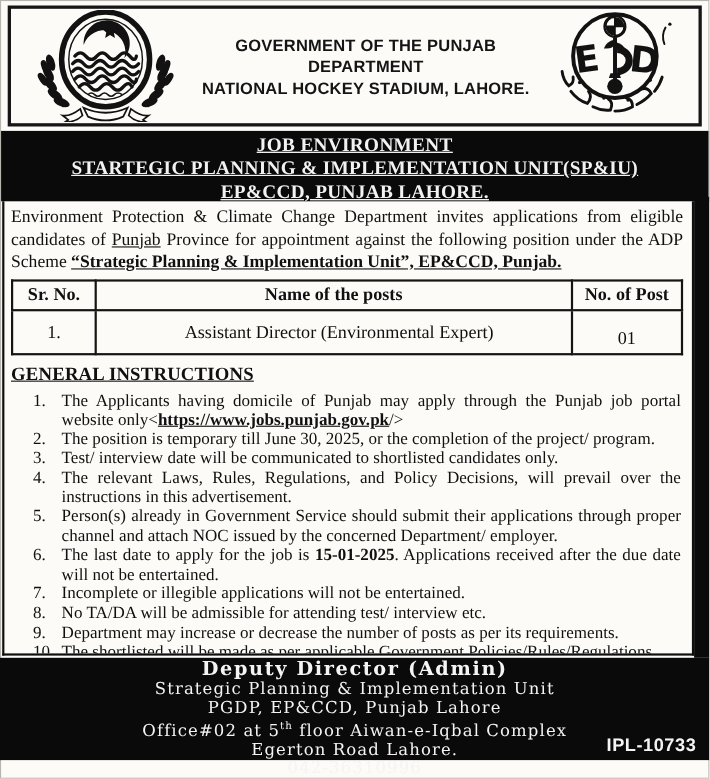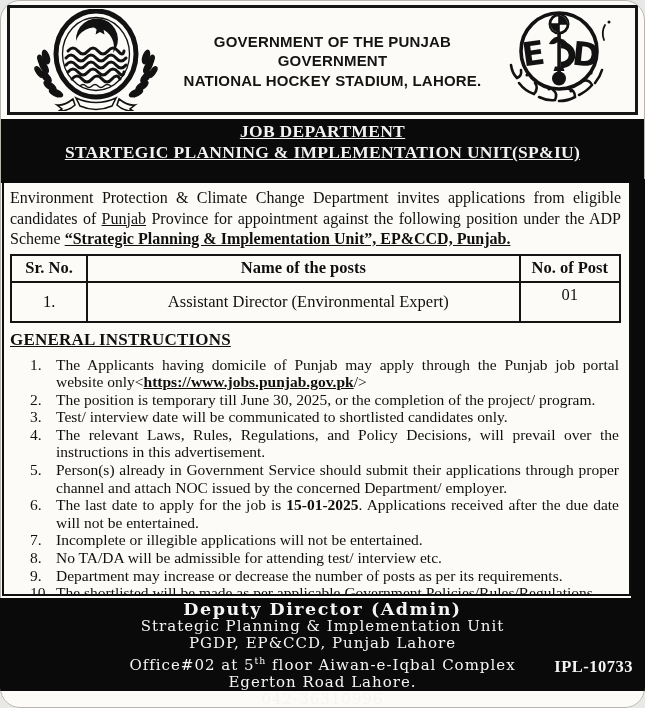--- a/index.html
+++ b/index.html
@@ -1,20 +1,20 @@
 <!DOCTYPE html>
 <html><head>
 <meta charset="utf-8">
 <style>
   * { margin:0; padding:0; box-sizing:border-box; }
   html,body { background:#e8e8e6; }
   .page {
     position:relative; width:645px; height:708px; background:#fcfbf8;
     font-family:"Liberation Serif", serif; color:#101010;
-    outline:1px solid #b8b5ae; outline-offset:-1px; overflow:hidden;border-radius:20px;
+    outline:1px solid #b8b5ae; outline-offset:-1px; overflow:hidden;
   }
   
   .header-box {
     margin:5px 7px 0 7px; height:110px; border:3px solid #161616;
     display:flex; align-items:center; background:#fcfbf8;
   }
   .logo-cell { flex:0 0 auto; display:flex; align-items:center; justify-content:center; }
   .header-text { flex:1 1 auto; text-align:center; padding-top:2px;
     font-family:"Liberation Sans", sans-serif; font-weight:bold;
     font-size:15px; line-height:19.5px; letter-spacing:0.2px; color:#141414; }
@@ -38,36 +38,36 @@
   }
   .intro { font-size:16px; line-height:20.5px; text-align:justify; margin:3px 0 4px; }
   
   table.posts { width:100%; border-collapse:collapse; margin:3px 0 4px; }
   table.posts th, table.posts td { border:2.5px solid #141414;margin-left:36px; }
   table.posts th { font-size:16.5px; height:27px; text-align:center; font-weight:bold; }
   table.posts td { font-size:16.5px; height:40px; }
   .col-sr { width:12.5%; } .col-name { width:71%; } .col-no { width:16.5%; }
   td.c { text-align:center; vertical-align:middle; }
   td.name { text-align:center; padding-left:10px; vertical-align:middle; }
-  td.top { text-align:center; vertical-align:top; padding-top:2px; }
+  td.top { text-align:center; vertical-align:top; padding-top:15px; }
   
   .gi-heading { font-size:17px; font-weight:bold; text-decoration:underline;
     margin:7px 0 6px; letter-spacing:0.2px; }
   .inst-row { display:grid; grid-template-columns:42px 1fr; column-gap:4px;
     font-size:15.5px; line-height:17.6px; }
   .inst-row .num { padding-left:20px; }
   .inst-row .txt { text-align:justify; padding-right:2px; }
   .seg-b { font-weight:bold; } .seg-u { text-decoration:underline;margin-top:29px; }
   
   .footer { position:relative; height:93px; background:#0a0a0a; color:#f4f4f4;
     text-align:center; padding-top:3px;
     font-family:"DejaVu Serif", serif; font-size:15px; line-height:17px; letter-spacing:1px; }
   .footer .fline:first-child { font-size:17.5px; font-weight:bold; letter-spacing:1.5px; }
   .footer sup { font-size:0.62em; vertical-align:super; }
-  .ref { position:absolute; right:12px; bottom:16px; font-family:Liberation Serif, serif;
+  .ref { position:absolute; right:12px; bottom:4px; font-family:Liberation Sans, sans-serif;
     font-weight:bold; font-size:16.5px; letter-spacing:0.5px; } 
 </style>
 </head>
 <body>
 
 <div class="page">
 
   <div class="header-box">
     <div class="logo-cell" style="width:170px;">
       <svg width="158" height="102" viewBox="0 0 158 102">
@@ -111,21 +111,21 @@
           </g>
 
           <path d="M57,90 q-9,7 -16,6 l5,4 -3,2 q10,0 16,-6 z" stroke-width="1.6"></path>
           <path d="M103,90 q9,7 16,6 l-5,4 3,2 q-10,0 -16,-6 z" stroke-width="1.6"></path>
           <path d="M60,89 q20,9 40,0 l-4,8 q-16,7 -32,0 z" stroke-width="1.6"></path>
         </g>
       </svg>
     </div>
     <div class="header-text">
       <div>GOVERNMENT OF THE PUNJAB</div>
-      <div>GOVERNMENT</div>
+      <div>DEPARTMENT</div>
       <div>NATIONAL HOCKEY STADIUM, LAHORE.</div>
     </div>
     <div class="logo-cell" style="width:150px;">
       <svg width="142" height="102" viewBox="0 0 142 102">
         <g fill="none" stroke="#121212">
           <circle cx="70" cy="42" r="38" stroke-width="3.6"></circle>
 
           <circle cx="70" cy="15" r="9.5" stroke-width="2"></circle>
           <path d="M70,15 L70,6.5 A8.5,8.5 0 0 1 78.5,15 Z" fill="#121212" stroke="none"></path>
           <path d="M70,15 L78.5,15 A8.5,8.5 0 0 1 70,23.5 Z" fill="none" stroke-width="1.6"></path>
@@ -152,22 +152,23 @@
             <circle cx="102" cy="64" r="1.6" fill="#121212" stroke="none"></circle>
             <path d="M116,16 q-4,7 -1,15" fill="none" stroke-width="1.8"></path>
             <circle cx="120" cy="13" r="1.5" fill="#121212" stroke="none"></circle>
           </g>
         </g>
       </svg>
     </div>
   </div>
 
   <div class="band">
-    <div class="bline"><span>JOB DEPARTMENT</span></div>
+    <div class="bline"><span>JOB ENVIRONMENT</span></div>
     <div class="bline"><span>STARTEGIC PLANNING &amp; IMPLEMENTATION UNIT(SP&amp;IU)</span></div>
+    <div class="bline"><span>EP&amp;CCD, PUNJAB LAHORE.</span></div>
   </div>
 
   <div class="mid">
     <div class="right-strip"></div>
     <div class="body-box">
       <p class="intro"><span>Environment Protection &amp; Climate Change Department invites applications from eligible candidates of </span><span class="seg-u">Punjab</span><span> Province for appointment against the following position under the ADP Scheme </span><span class="seg-b seg-u">“Strategic Planning &amp; Implementation Unit”, EP&amp;CCD, Punjab.</span></p>
 
       <table class="posts">
         <colgroup>
             <col class="col-sr">

